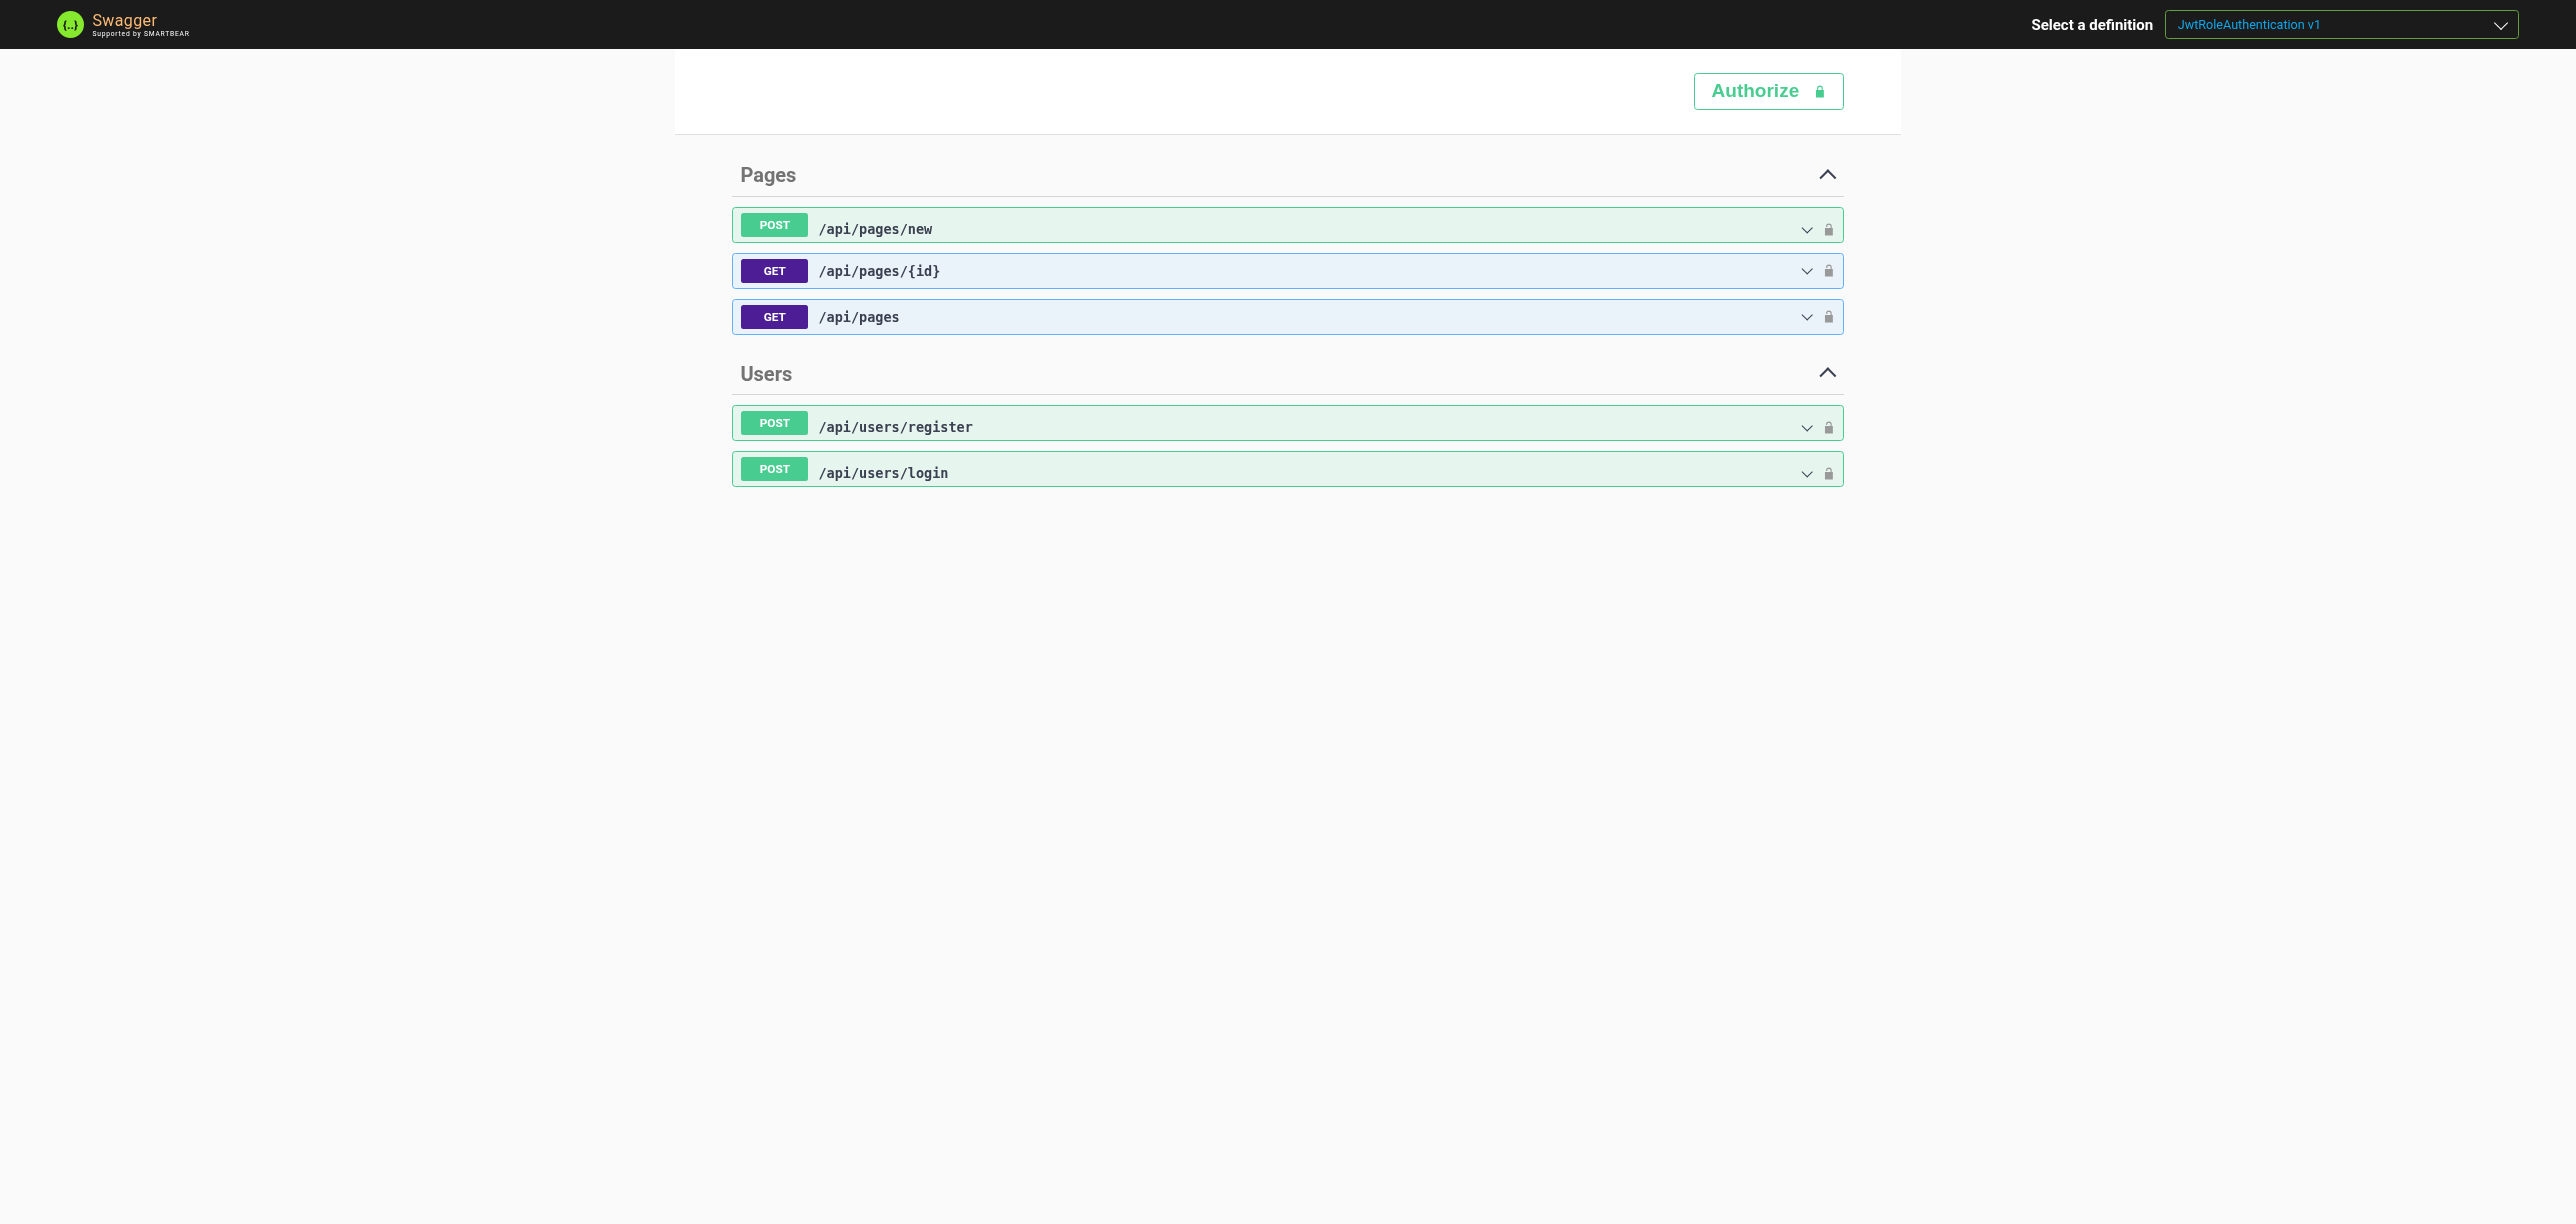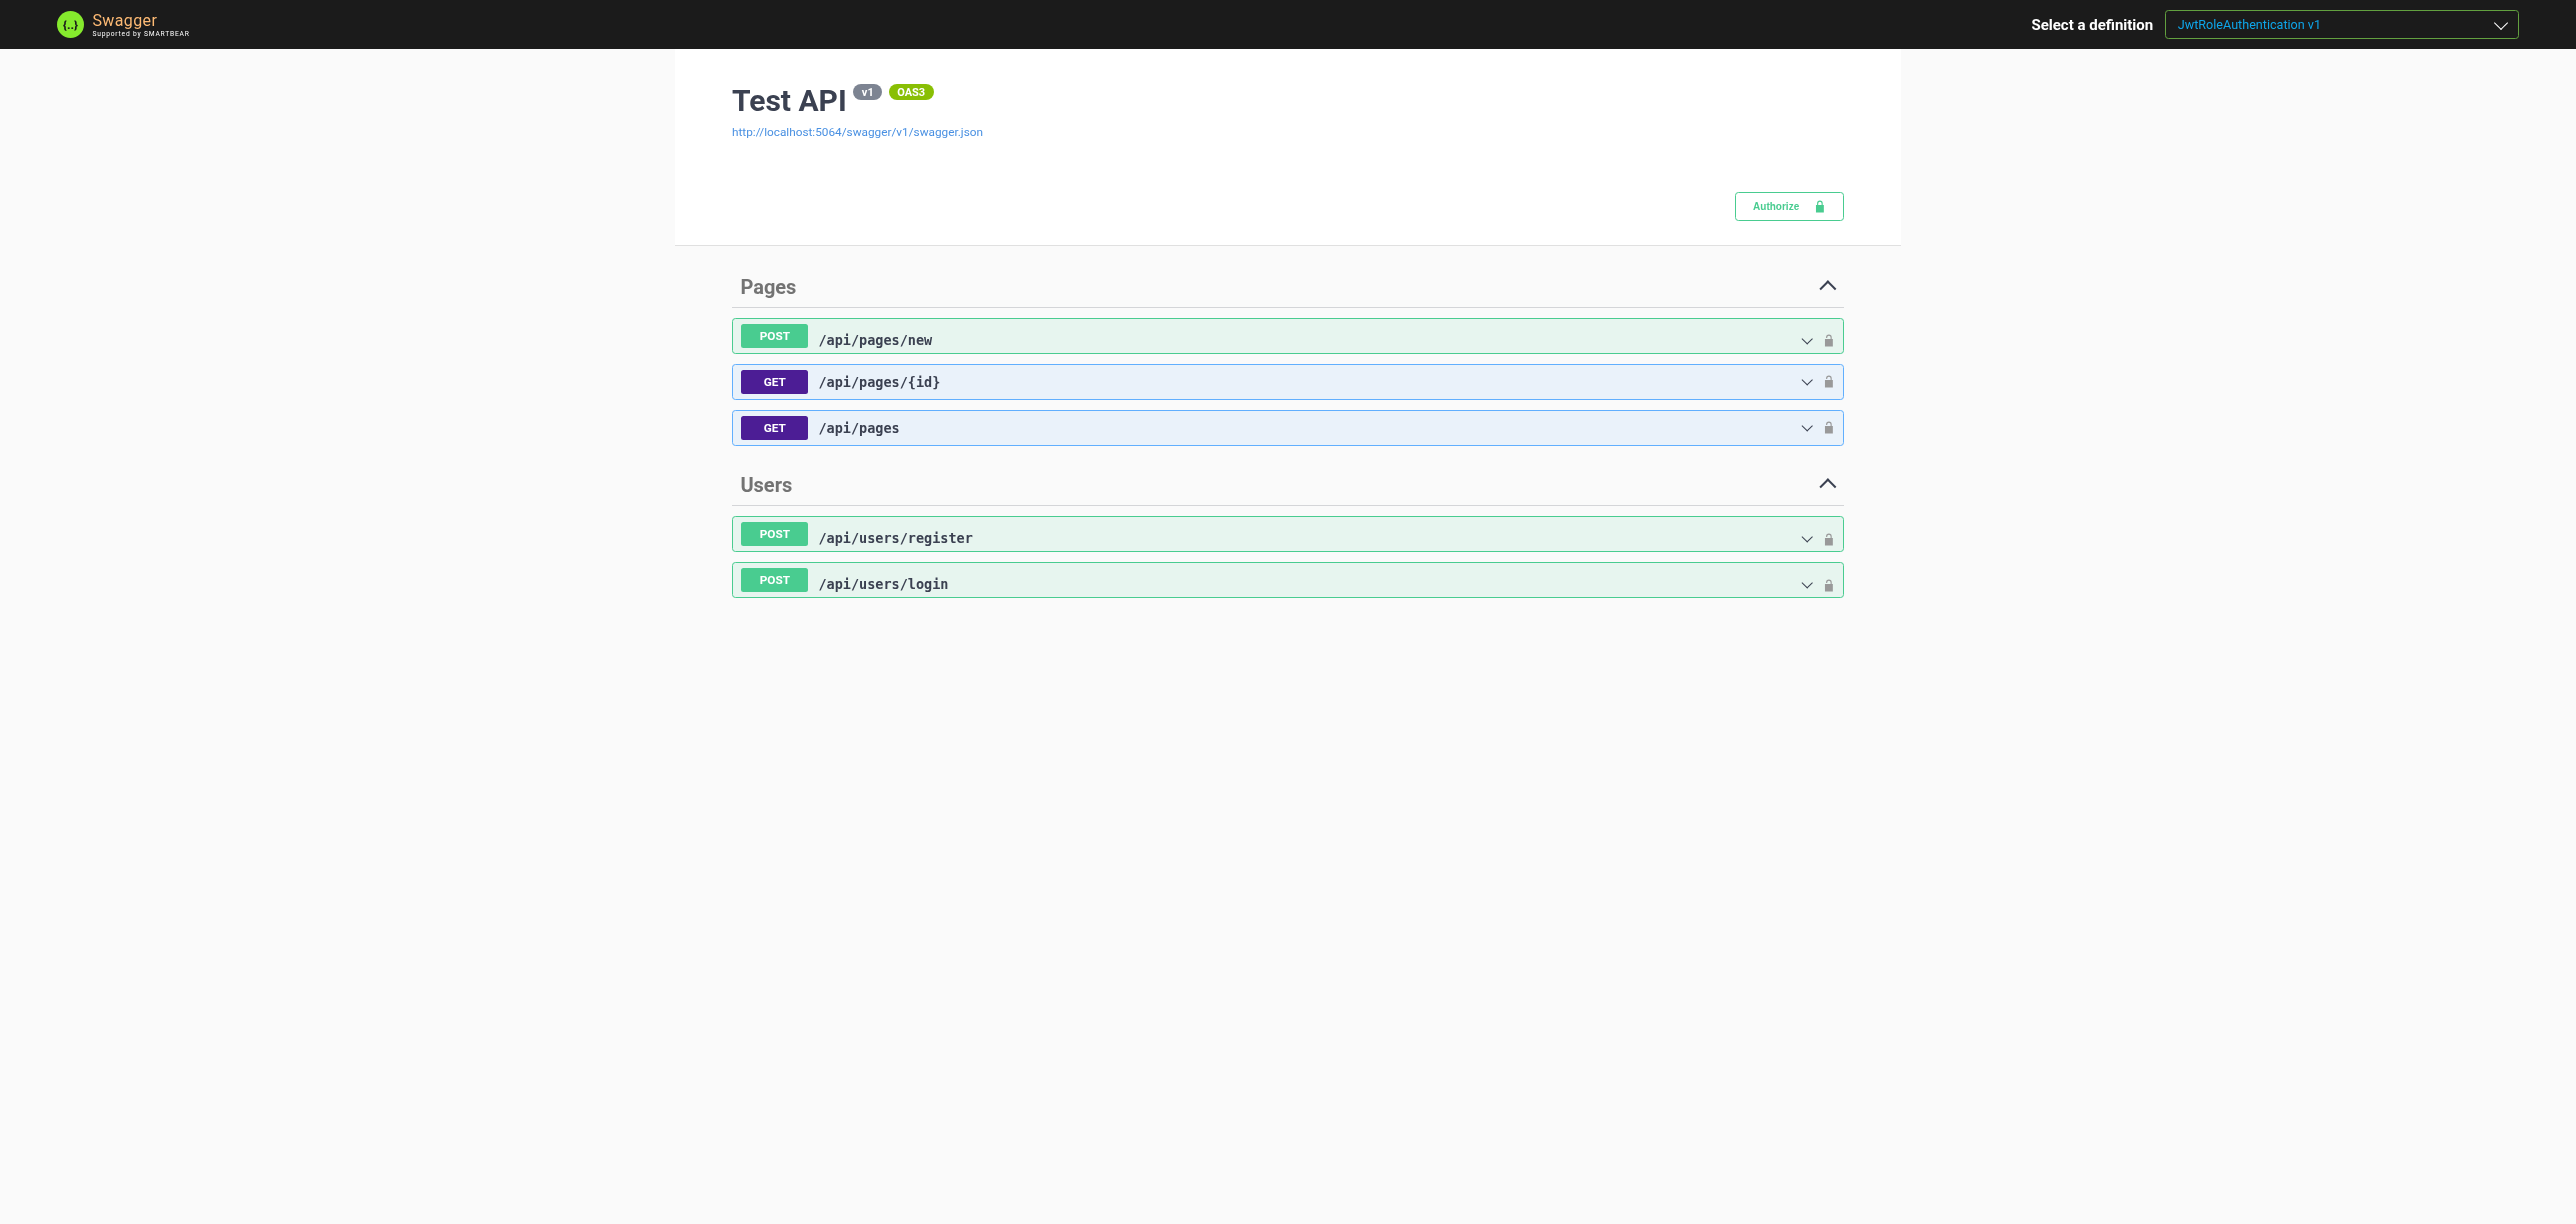--- a/index.html
+++ b/index.html
@@ -70,21 +70,21 @@
   .auth-row {
     background: #fff;
     border-bottom: 0.8px solid #e0e0e0;
     padding: 23.6px 57px;
     display: flex; justify-content: flex-end;
   }
   .authorize-btn {
     border: 1.7px solid #49cc90;
     color: #49cc90;
     background: #fff;
-    font-size: 10px; font-weight: 700;
+    font-size: 19px; font-weight: 700;
     padding: 6.7px 17px;
     border-radius: 3.4px;
     display: flex; align-items: center; gap: 15px;
     cursor: pointer;
   }
   .lock-ico { width: 11.8px; height: 13.5px; position: relative; display:inline-block;}
   .lock-ico svg { width:11.8px; height:13.5px; display:block; }
 
   .tags-wrap { padding: 17px 57px 34px 57px; }
   .tag-header {
@@ -140,30 +140,20 @@
   <div class="topbar-right">
     <span class="select-label">Select a definition</span>
     <div class="def-select">
       <span>JwtRoleAuthentication v1</span>
       <span class="chev"></span>
     </div>
   </div>
 </div>
 
 <div class="container">
-  <div class="info-section">
-    <div class="inner">
-      <div class="title-row">
-        <h1 class="api-title">Test API</h1>
-        <span class="ver-badge">v1</span>
-        <span class="oas-badge">OAS3</span>
-      </div>
-      <a href="#" class="spec-link">http://localhost:5064/swagger/v1/swagger.json</a>
-    </div>
-  </div>
 
   <div class="auth-row">
     <button class="authorize-btn">
       <span>Authorize</span>
       <span class="lock-ico">
         <svg viewBox="0 0 20 24" fill="#49cc90">
             <path d="M15 9V6a5 5 0 0 0-10 0v3H3v13h14V9h-2zM7 6a3 3 0 0 1 6 0v3H7V6z"></path>
           </svg>
       </span>
     </button>

